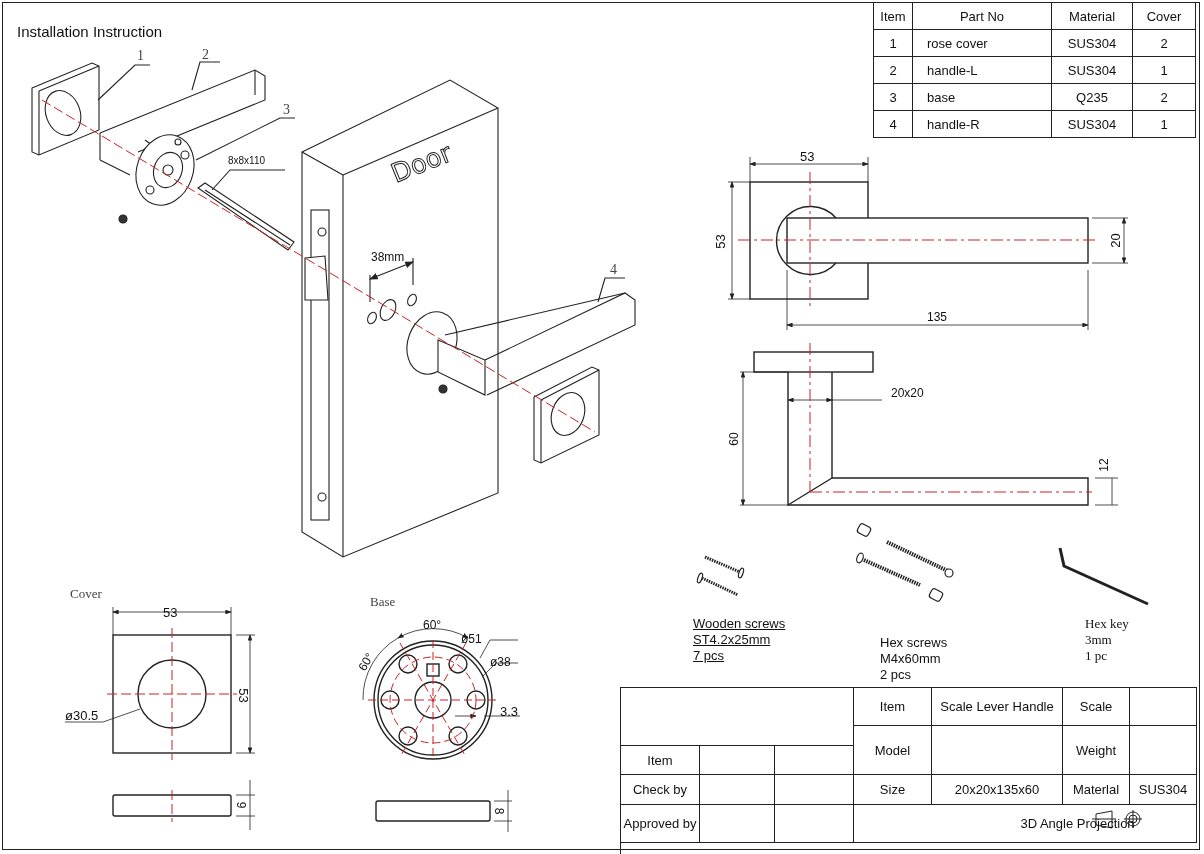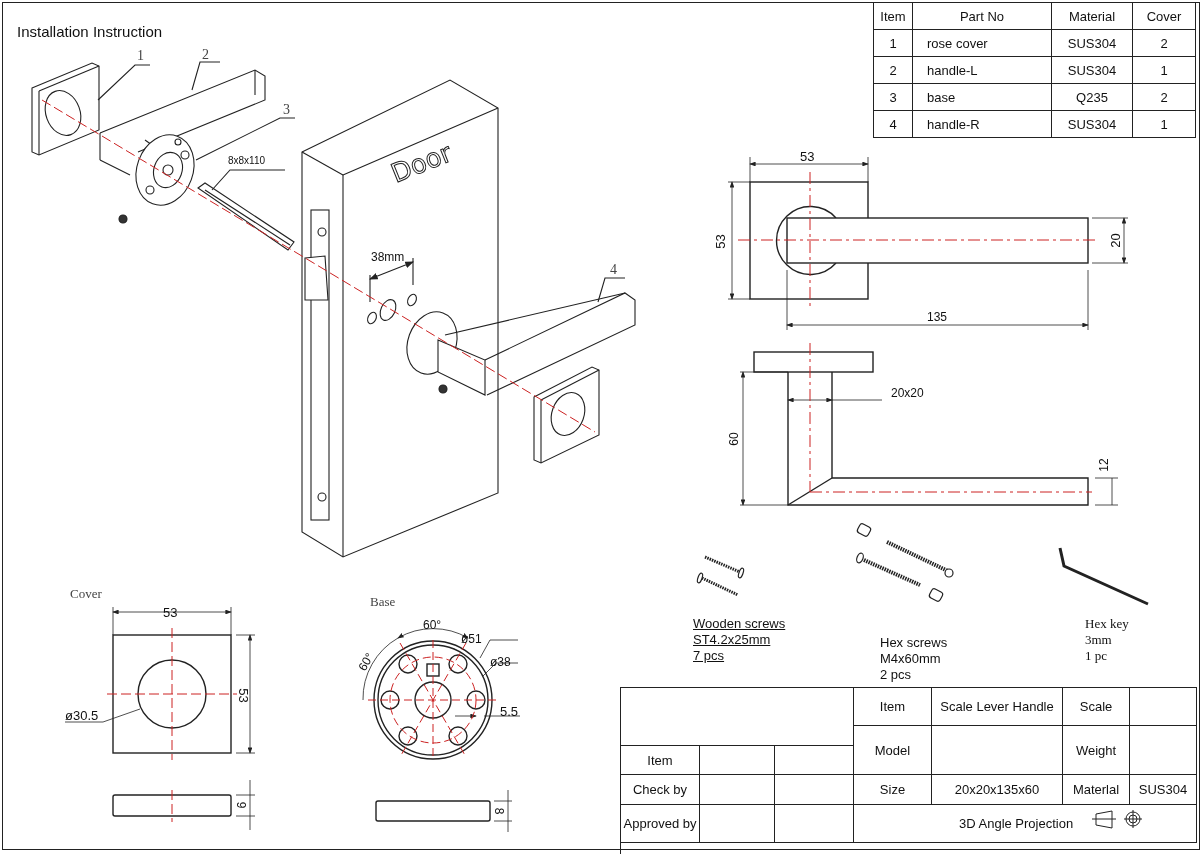--- a/index.html
+++ b/index.html
@@ -301,21 +301,21 @@
 <div class="txt dim" style="left:163px;top:605px;font-size:13px;">53</div>
 <div class="txt dim" style="left:236px;top:688px;font-size:13px;transform:rotate(90deg);">53</div>
 <div class="txt dim" style="left:65px;top:708px;font-size:13px;">ø30.5</div>
 <div class="txt dim" style="left:238px;top:798px;transform:rotate(90deg);">9</div>
 
 <div class="txt serif" style="left:370px;top:594px;font-size:13px;">Base</div>
 <div class="txt dim" style="left:423px;top:618px;">60°</div>
 <div class="txt dim" style="left:357px;top:655px;transform:rotate(-60deg);">60°</div>
 <div class="txt dim" style="left:461px;top:632px;">ø51</div>
 <div class="txt dim" style="left:490px;top:655px;">ø38</div>
-<div class="txt dim" style="left:500px;top:704px;font-size:13px;">5.5</div>
+<div class="txt dim" style="left:500px;top:704px;font-size:13px;">3.3</div>
 <div class="txt dim" style="left:496px;top:804px;transform:rotate(90deg);">8</div>
 
 <table class="tb">
   <tbody>
       <tr style="height:38px">
     <td colspan="3" rowspan="2" style="width:232px;border-bottom:none;"></td>
     <td style="width:77px">Item</td>
     <td style="width:130px">Scale Lever Handle</td>
     <td style="width:66px">Scale</td>
     <td style="width:66px"></td>
@@ -337,19 +337,19 @@
     <td></td>
     <td>Size</td>
     <td>20x20x135x60</td>
     <td>Materlal</td>
     <td>SUS304</td>
   </tr>
   <tr style="height:38px">
     <td>Approved by</td>
     <td></td>
     <td></td>
-    <td colspan="4" style="text-align:left;padding-left:105px;">3D Angle Projection</td>
+    <td colspan="4" style="text-align:center;padding-left:105px;">3D Angle Projection</td>
   </tr>
   <tr style="height:15px">
     <td colspan="7" style="border-right:none;"></td>
   </tr>
 </tbody>
   </table>
 
 </body></html>

